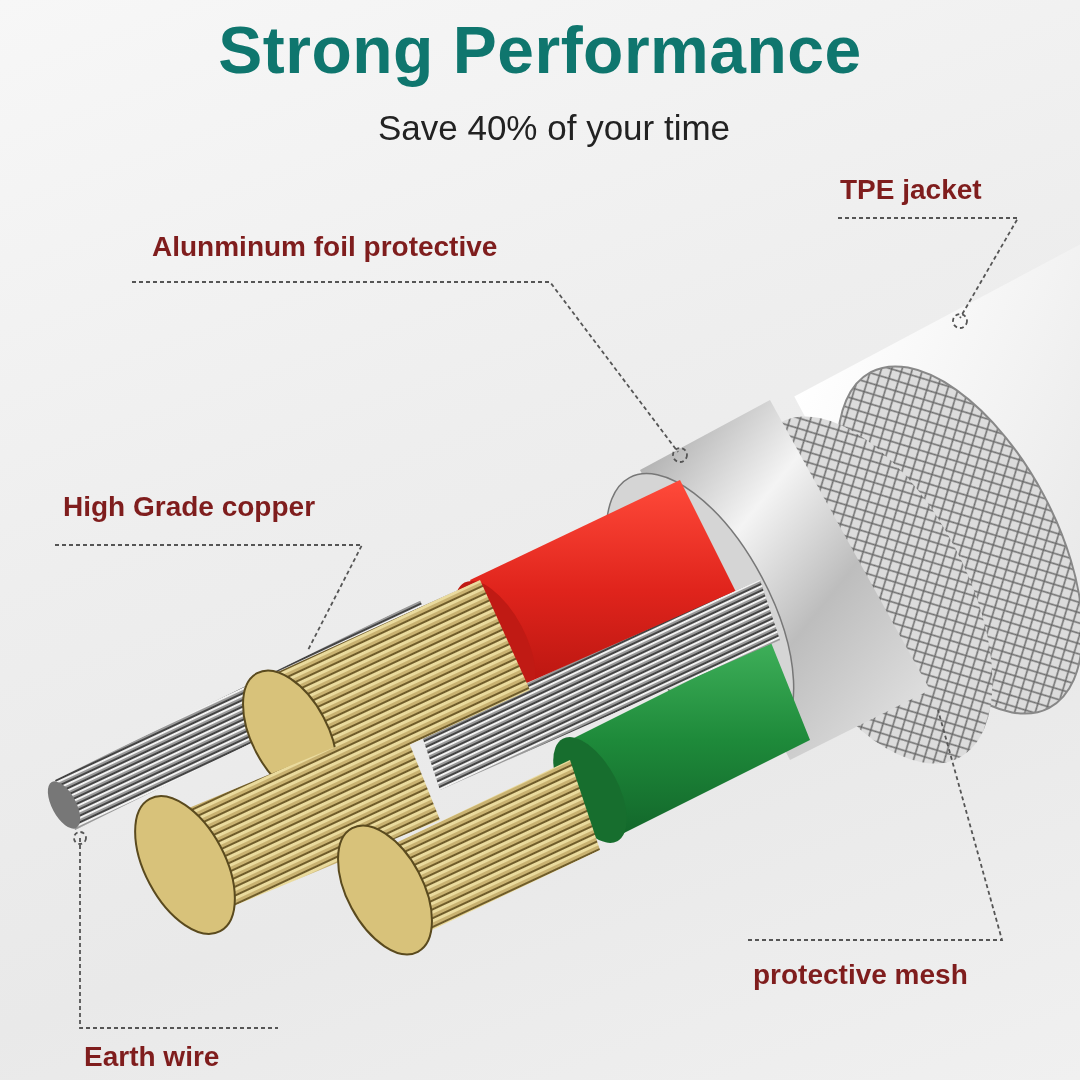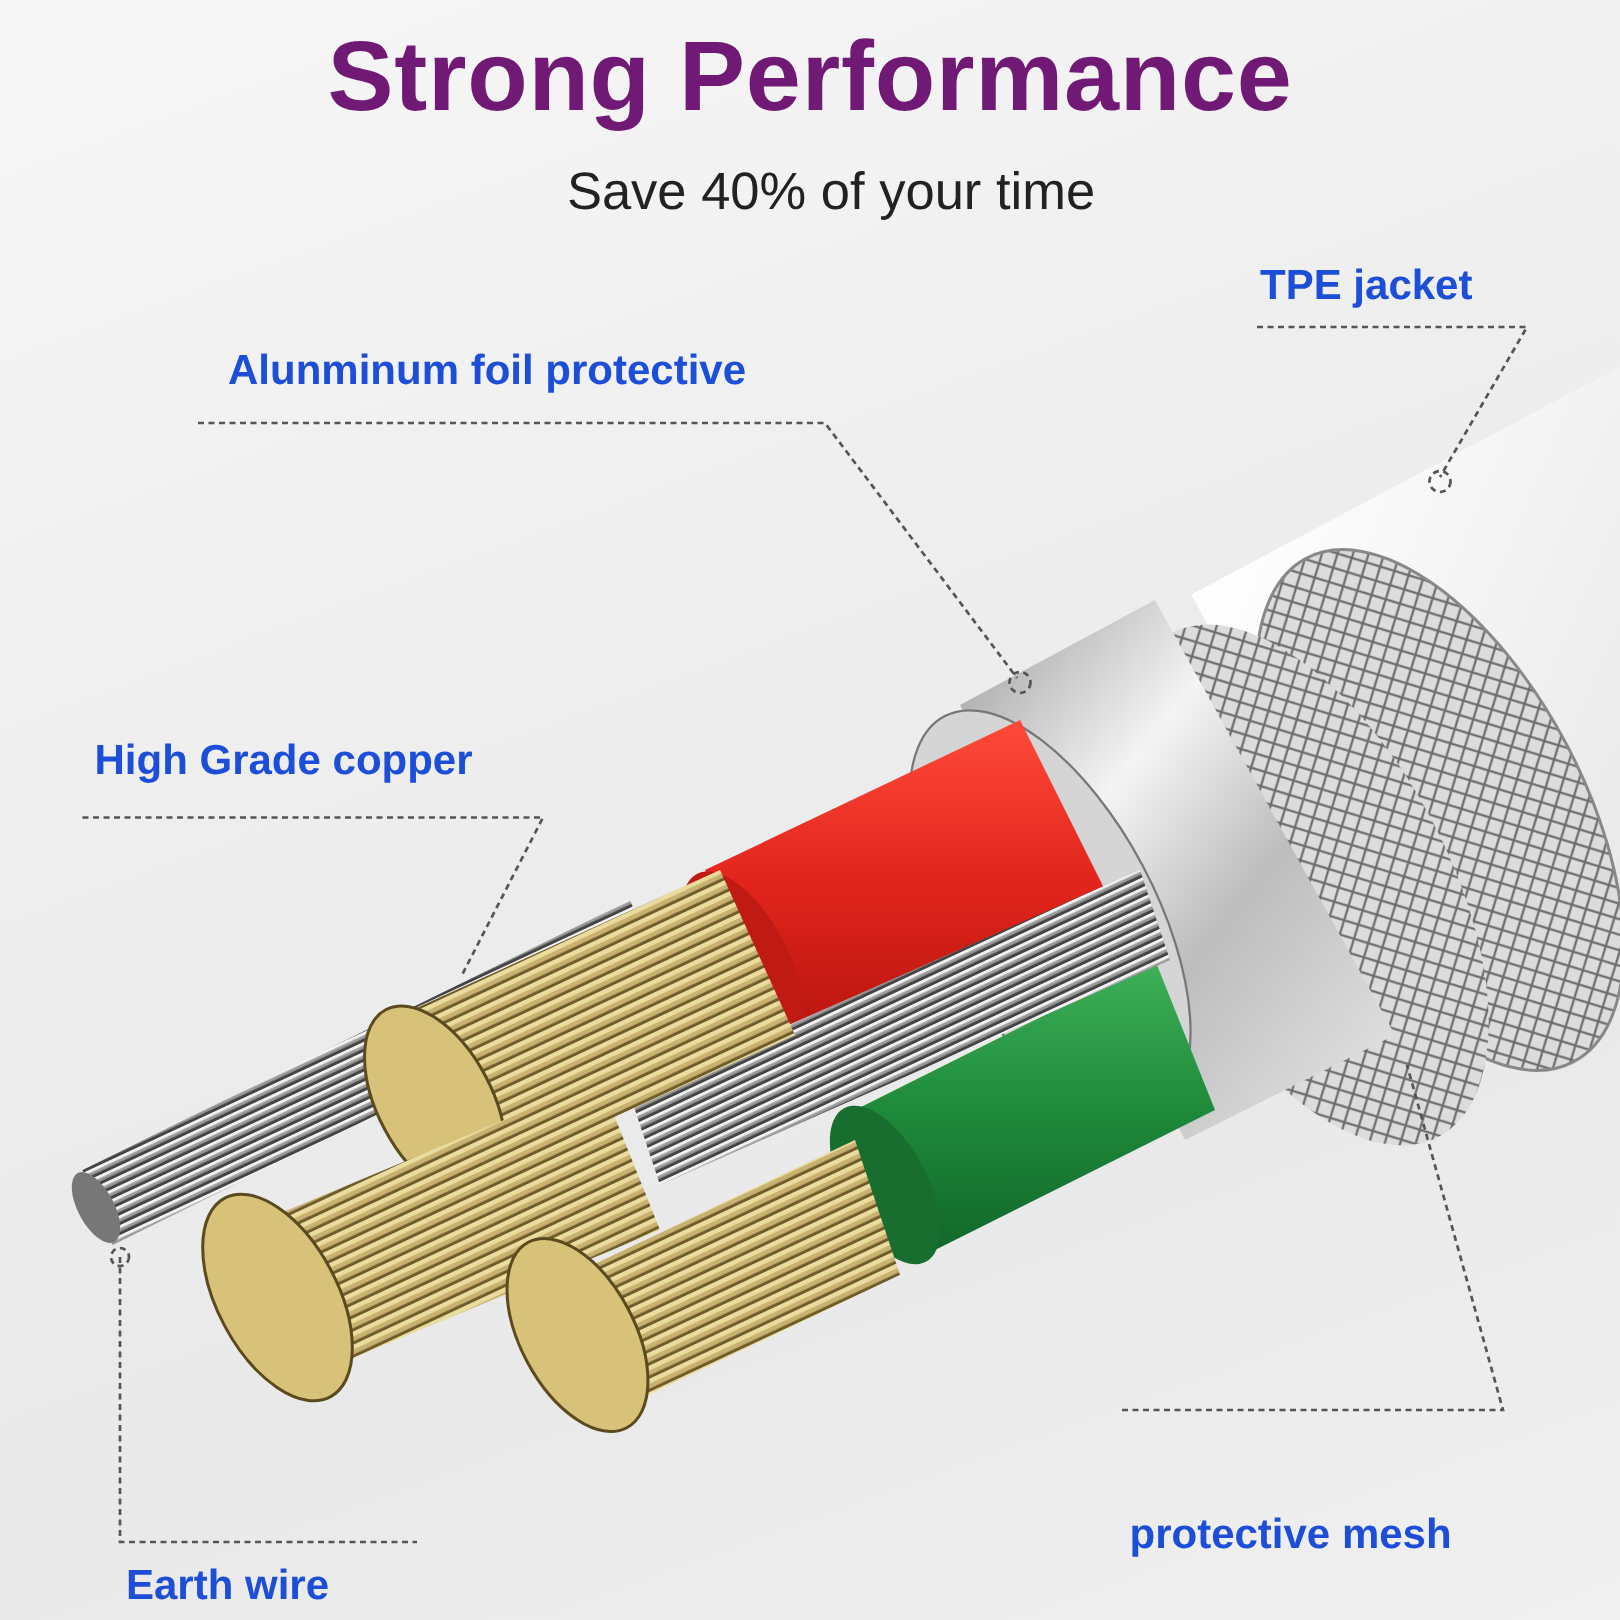--- a/index.html
+++ b/index.html
@@ -1,23 +1,23 @@
 <!DOCTYPE html>
 <html><head>
 <meta charset="utf-8">
 <style>
   html, body { margin:0; padding:0; }
   body { width:1080px; height:1080px; overflow:hidden; position:relative;
     background: linear-gradient(160deg, #f7f7f7 0%, #eeeeee 40%, #e9e9e9 70%, #f0f0f0 100%);
     font-family: "Liberation Sans", sans-serif; }
   .title { position:absolute; left:0; width:1080px; top:12px; text-align:center;
-    font-size:66px; font-weight:bold; color:#701a75; letter-spacing:0.5px; }
+    font-size:66px; font-weight:bold; color:#0f766e; letter-spacing:0.5px; }
   .subtitle { position:absolute; left:0; width:1108px; top:108px; text-align:center;
     font-size:35px; color:#222; }
-  .label { position:absolute; font-size:28px; font-weight:bold; color:#1d4ed8; white-space:nowrap; }
+  .label { position:absolute; font-size:28px; font-weight:bold; color:#7f1d1d; white-space:nowrap; }
   svg.art { position:absolute; left:0; top:0; }
 </style>
 </head>
 <body>
 
 <div class="title">Strong Performance</div>
 <div class="subtitle">Save 40% of your time</div>
 
 <svg class="art" width="1080" height="1080" viewBox="0 0 1080 1080">
   <defs>
@@ -104,14 +104,14 @@
     <polyline points="55,545 362,545 308,650"></polyline>
     <polyline points="748,940 1002,940 938,710"></polyline>
     <polyline points="80,838 80,1028 278,1028"></polyline>
     <circle cx="80" cy="838" r="6"></circle>
   </g>
 </svg>
 
 <div class="label" style="left:840px; top:174px;">TPE jacket</div>
 <div class="label" style="left:152px; top:231px;">Alunminum foil protective</div>
 <div class="label" style="left:63px; top:491px;text-align:right;">High Grade copper</div>
-<div class="label" style="left:753px; top:959px;margin-top:48px;">protective mesh</div>
+<div class="label" style="left:753px; top:959px;">protective mesh</div>
 <div class="label" style="left:84px; top:1041px;">Earth wire</div>
 
 </body></html>

